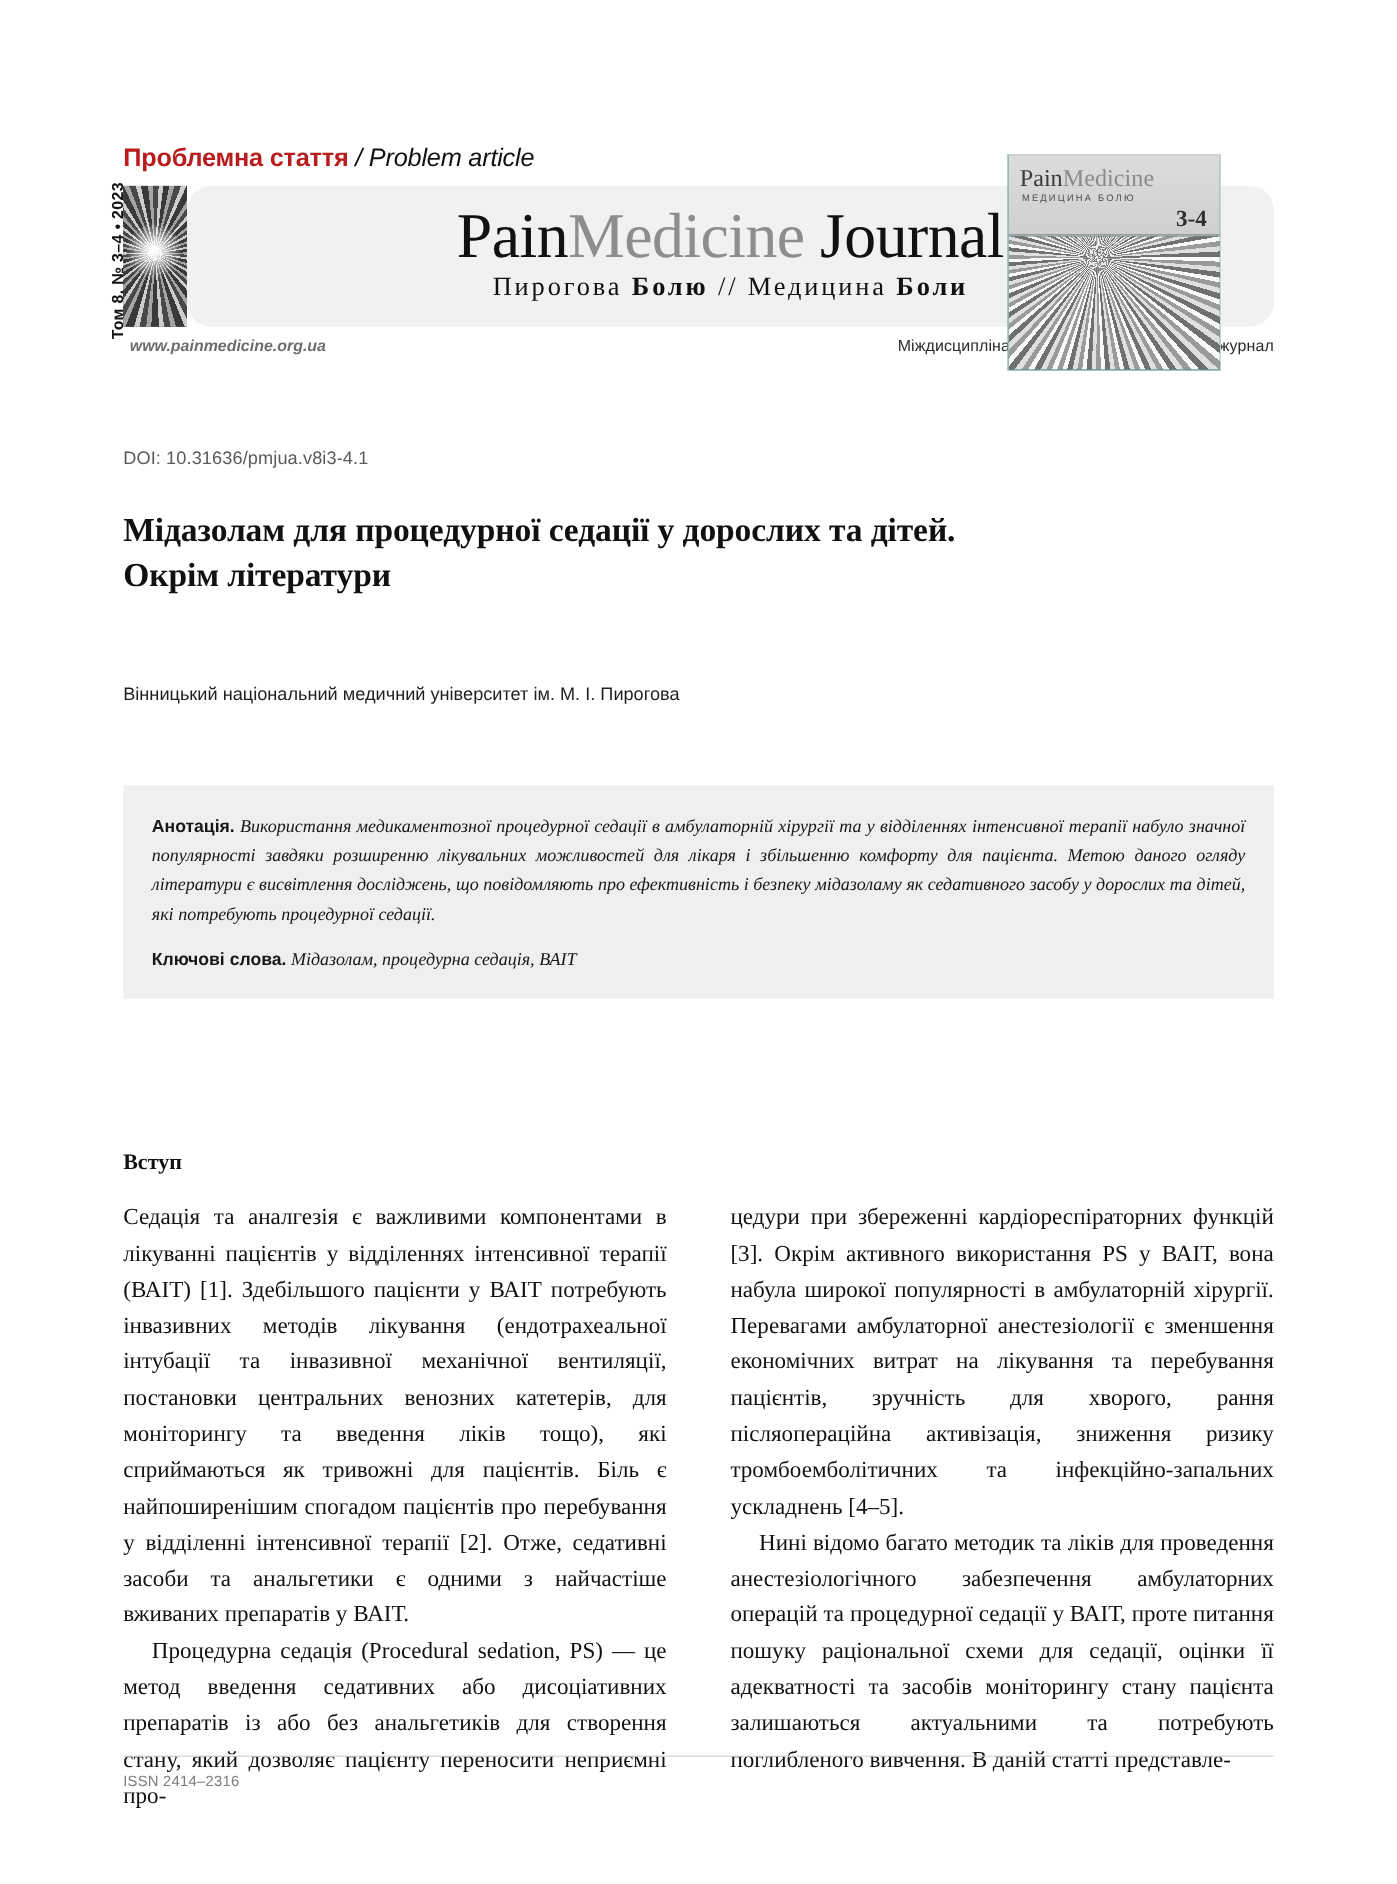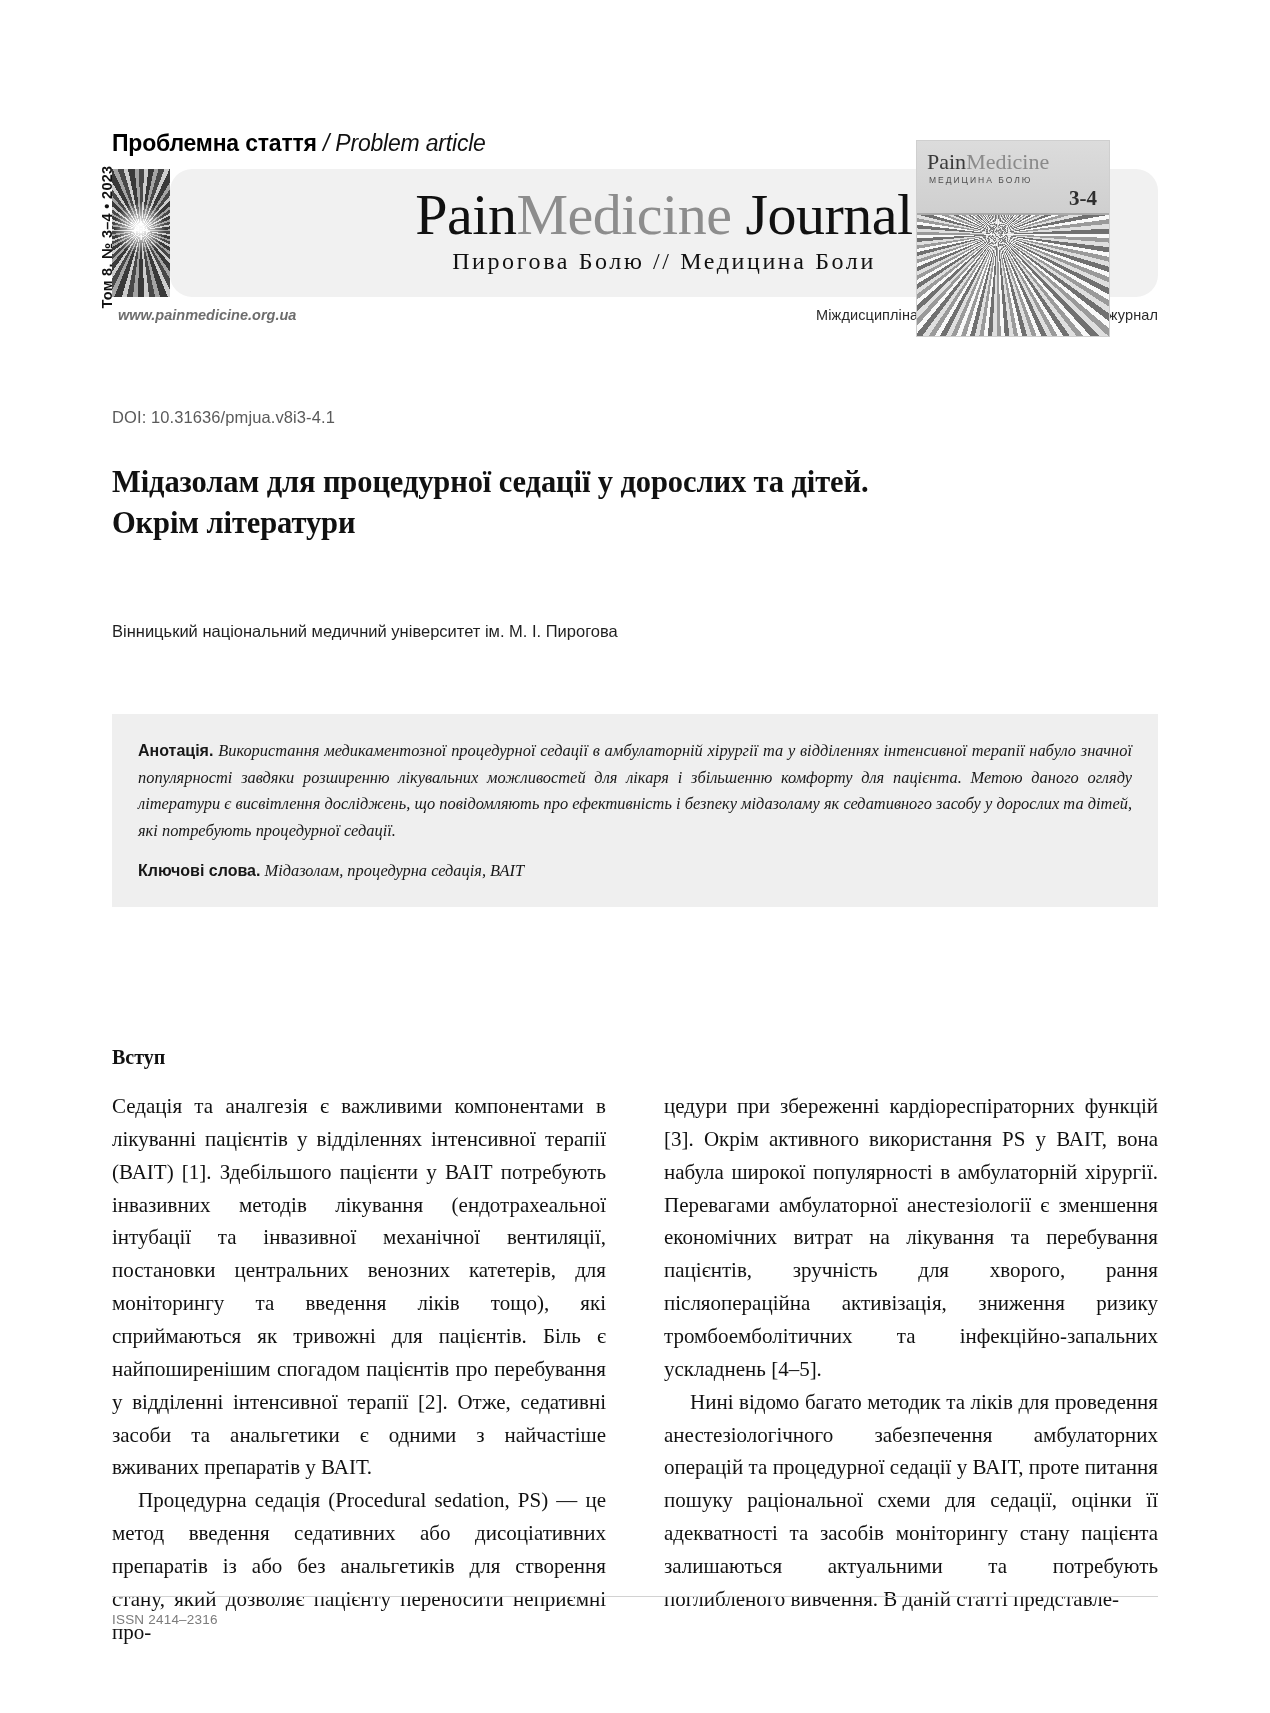--- a/index.html
+++ b/index.html
@@ -31,21 +31,21 @@
     width: 1046px;
   }
   .kicker {
     font-size: 23px;
     letter-spacing: -0.2px;
     margin-bottom: 12px;
     white-space: nowrap;
   }
   .kicker .kicker-uk {
     font-weight: 700;
-    color: #000000;
+    color: #b91c1c;
   }
   .kicker .kicker-en {
     font-style: italic;
     font-weight: 400;
     color: #111;
   }
 
   .masthead-band {
     position: relative;
     height: 128px;
@@ -84,21 +84,21 @@
   .journal-title .jt-medicine { color: #8d8d8d; }
   .journal-title .jt-journal { color: #111; }
   .journal-sub {
     font-family: "Liberation Serif", serif;
     font-size: 24px;
     letter-spacing: 2.6px;
     color: #111;
     margin-top: 4px;
     white-space: nowrap;
   }
-  .journal-sub b { font-weight: 400; margin-top: 31px; }
+  .journal-sub b { font-weight: 700; margin-top: 31px; }
 
   .masthead-footer {
     display: flex;
     justify-content: space-between;
     align-items: baseline;
     margin-top: 10px;
     padding-left: 6px;
   }
   .site-url {
     font-size: 14.5px;

